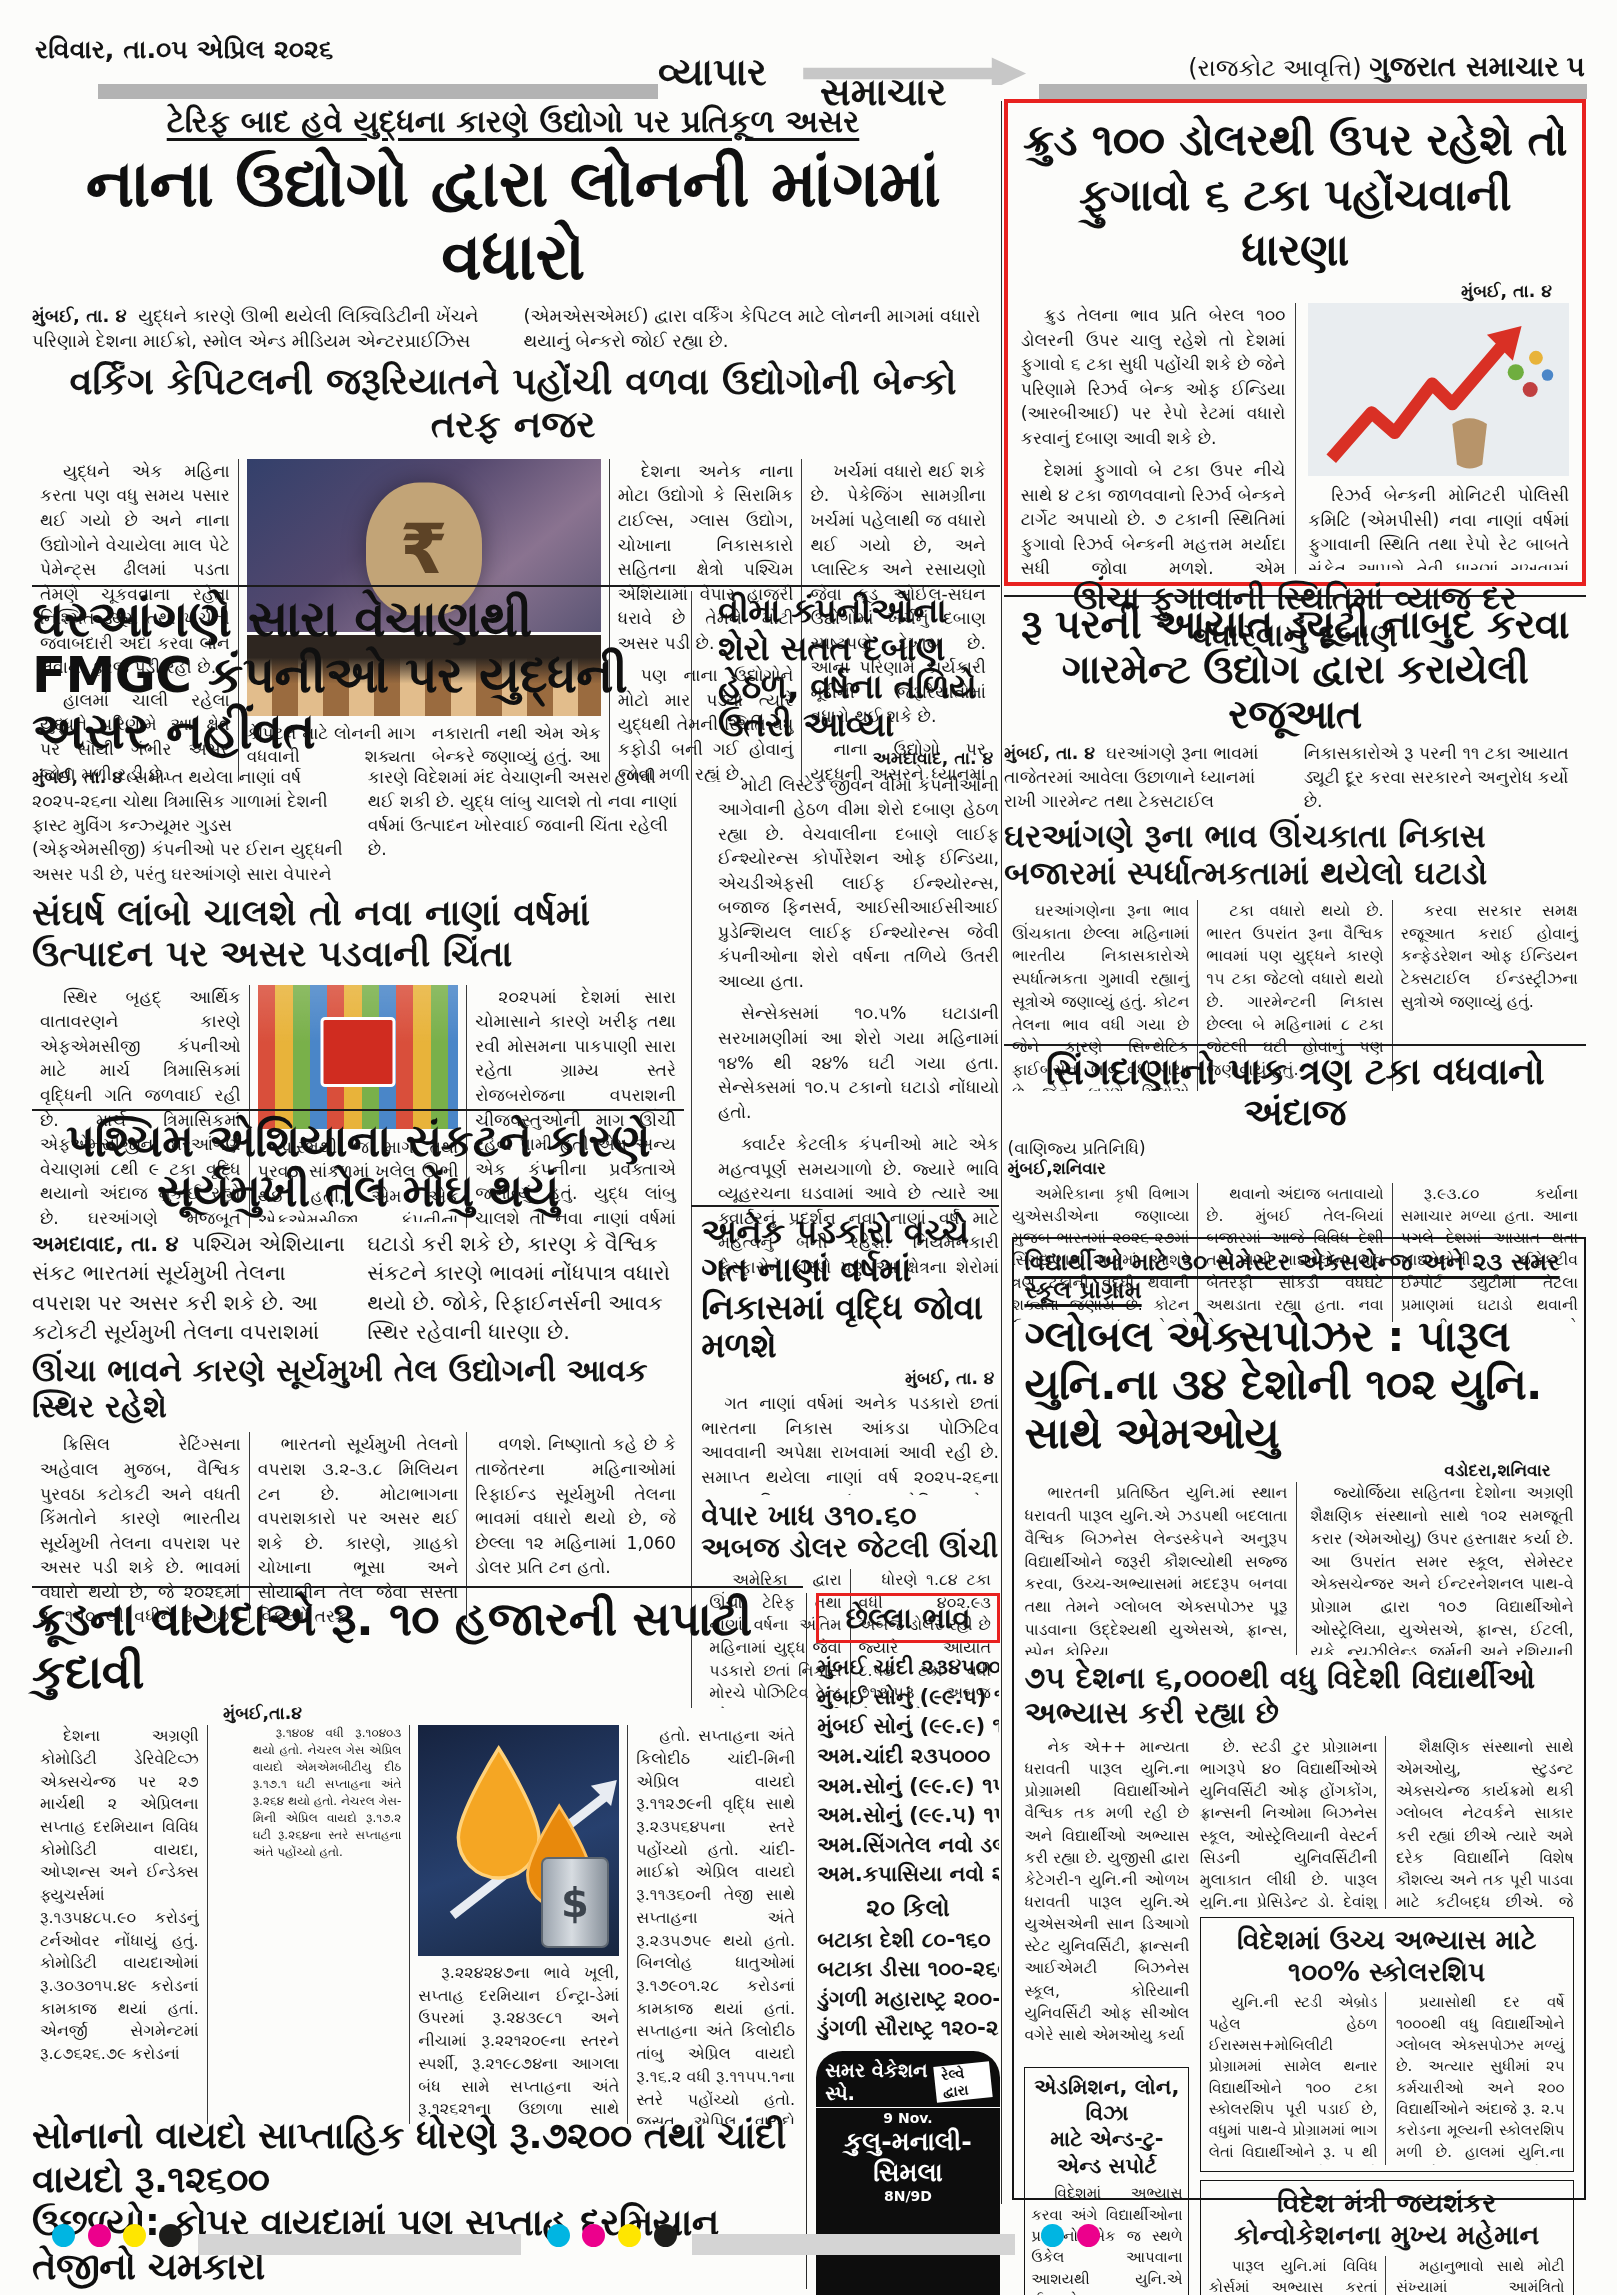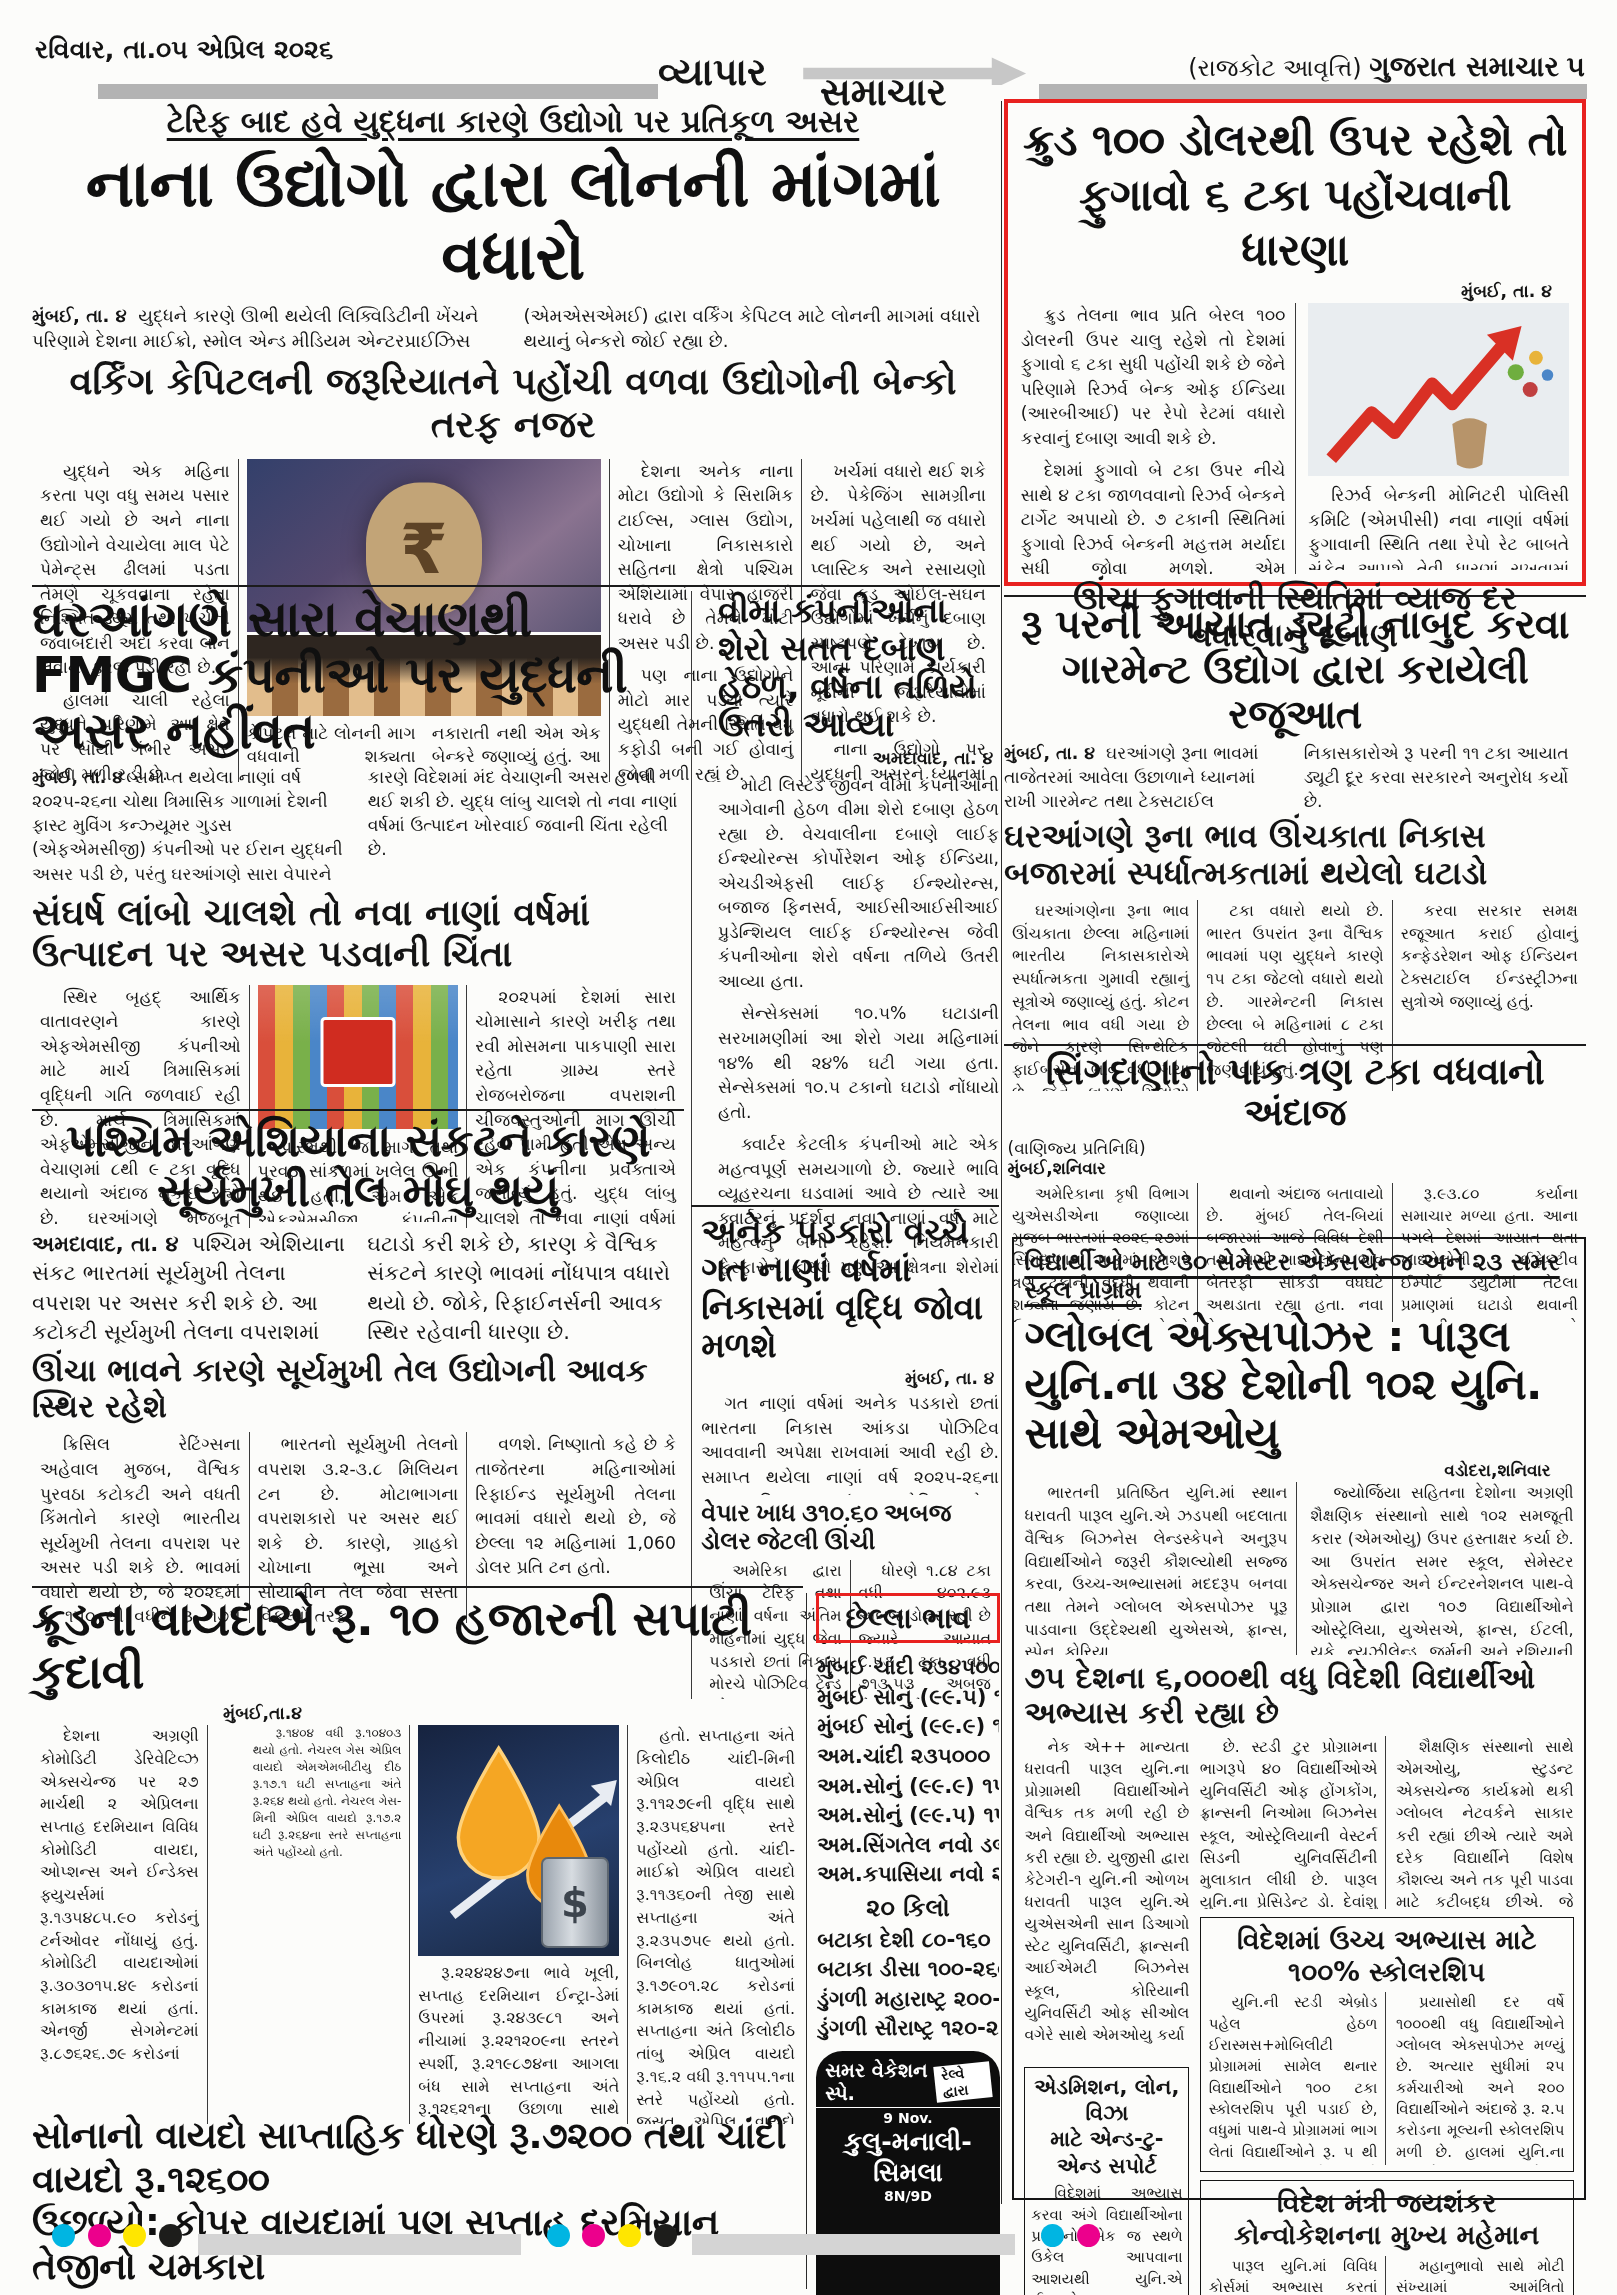--- a/index.html
+++ b/index.html
@@ -235,21 +235,21 @@
     </div>
   </div>
 
   <div class="hr" style="left:691px;top:1205px;width:308px;"></div>
   <div class="abs" style="left:691px;top:1212px;width:308px;border-left:1.2px solid #3a3a3a;padding-left:9.2px;box-sizing:border-box;">
     <div class="headline" style="font-size:34px;">અનેક પડકારો વચ્ચે ગત નાણાં વર્ષમાં નિકાસમાં વૃદ્ધિ જોવા મળશે</div>
     <div class="b" style="text-align:right;font-size:17px;margin:3.5px 4.6px;">મુંબઈ, તા. ૪</div>
     <div class="bodytext" style="height:104px;">
         <p>ગત નાણાં વર્ષમાં અનેક પડકારો છતાં ભારતના નિકાસ આંકડા પોઝિટિવ આવવાની અપેક્ષા રાખવામાં આવી રહી છે. સમાપ્ત થયેલા નાણાં વર્ષ ૨૦૨૫-૨૬ના આયાત-નિકાસના આંક ૧૫ એપ્રિલના રોજ જારી થનાર છે.</p>
       </div>
-    <div class="subhead" style="font-size:24px;margin:4.6px 0;font-family:Liberation Serif, serif;">વેપાર ખાધ ૩૧૦.૬૦ અબજ ડોલર જેટલી ઊંચી</div>
+    <div class="subhead" style="font-size:28px;margin:4.6px 0;">વેપાર ખાધ ૩૧૦.૬૦ અબજ ડોલર જેટલી ઊંચી</div>
     <div class="cols" style="height:139px;">
       <div class="bodytext" style="width:139px;font-size:16px;">
           <p>અમેરિકા દ્વારા ઊંચા ટેરિફ તથા નાણાં વર્ષના અંતિમ મહિનામાં યુદ્ધ જેવા પડકારો છતાં નિકાસ મોરચે પોઝિટિવ ટ્રેન્ડ જોવા મળવાની ધારણા છે. ગત નાણાં વર્ષમાં દેશની નિકાસ વાર્ષિક</p>
         </div>
       <div class="bodytext" style="width:139px;font-size:16px;">
           <p>ધોરણે ૧.૮૪ ટકા વધી ૪૦૨.૯૩ અબજ ડોલર રહી છે જ્યારે આયાત ૮.૫૩ ટકા વધી ૭૧૩.૫૩ અબજ ડોલર રહેવા ધારણા છે. આયાત-નિકાસ વચ્ચે વ્યાપક તફાવતને કારણે ભારતની વેપાર ખાધ નાણાં વર્ષ ૨૦૨૪-૨૫ના આંક સામે વધી રૂ.૨૬૧.૮૦</p>
         </div>
     </div>
   </div>
 

